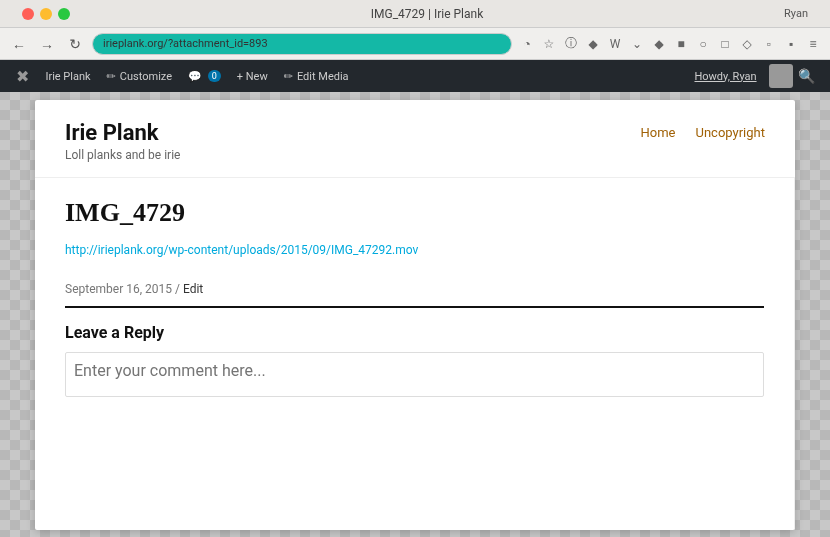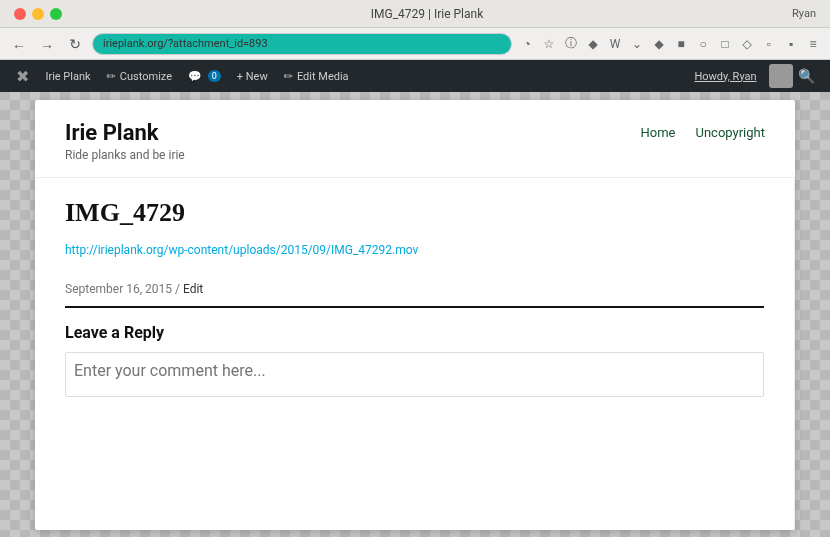--- a/index.html
+++ b/index.html
@@ -26,21 +26,21 @@
       height: 537px;
       display: flex;
       flex-direction: column;
     }
 
     .title-bar {
       background: #e8e6e3;
       height: 28px;
       display: flex;
       align-items: center;
-      padding: 0 14px;
+      padding: 0 22px;
       border-bottom: 1px solid #ccc;
     }
 
     .traffic-lights {
       display: flex;
       gap: 6px;
       align-items: center;
     }
 
     .traffic-light {
@@ -230,21 +230,21 @@
 
     .site-nav {
       display: flex;
       gap: 20px;
       align-items: center;
       margin-top: 5px;
     }
 
     .site-nav-link {
       font-size: 13px;
-      color: #14532d;
+      color: #a16207;
       text-decoration: none;
     }
 
     
     .site-body {
       display: flex;
       flex: 1;
       overflow: hidden;
     }
 
@@ -440,21 +440,21 @@
       <span class="search-icon-bar">🔍</span>
     </div>
   </div>
 
   <div class="content-area">
     <div class="webpage-frame">
 
       <div class="site-header">
         <div>
           <div class="site-title">Irie Plank</div>
-          <div class="site-tagline">Ride planks and be irie</div>
+          <div class="site-tagline">Loll planks and be irie</div>
         </div>
         <div class="site-nav">
           <a class="site-nav-link">Home</a>
           <a class="site-nav-link">Uncopyright</a>
         </div>
       </div>
 
       <div class="site-body">
 
         <div class="main-content">

